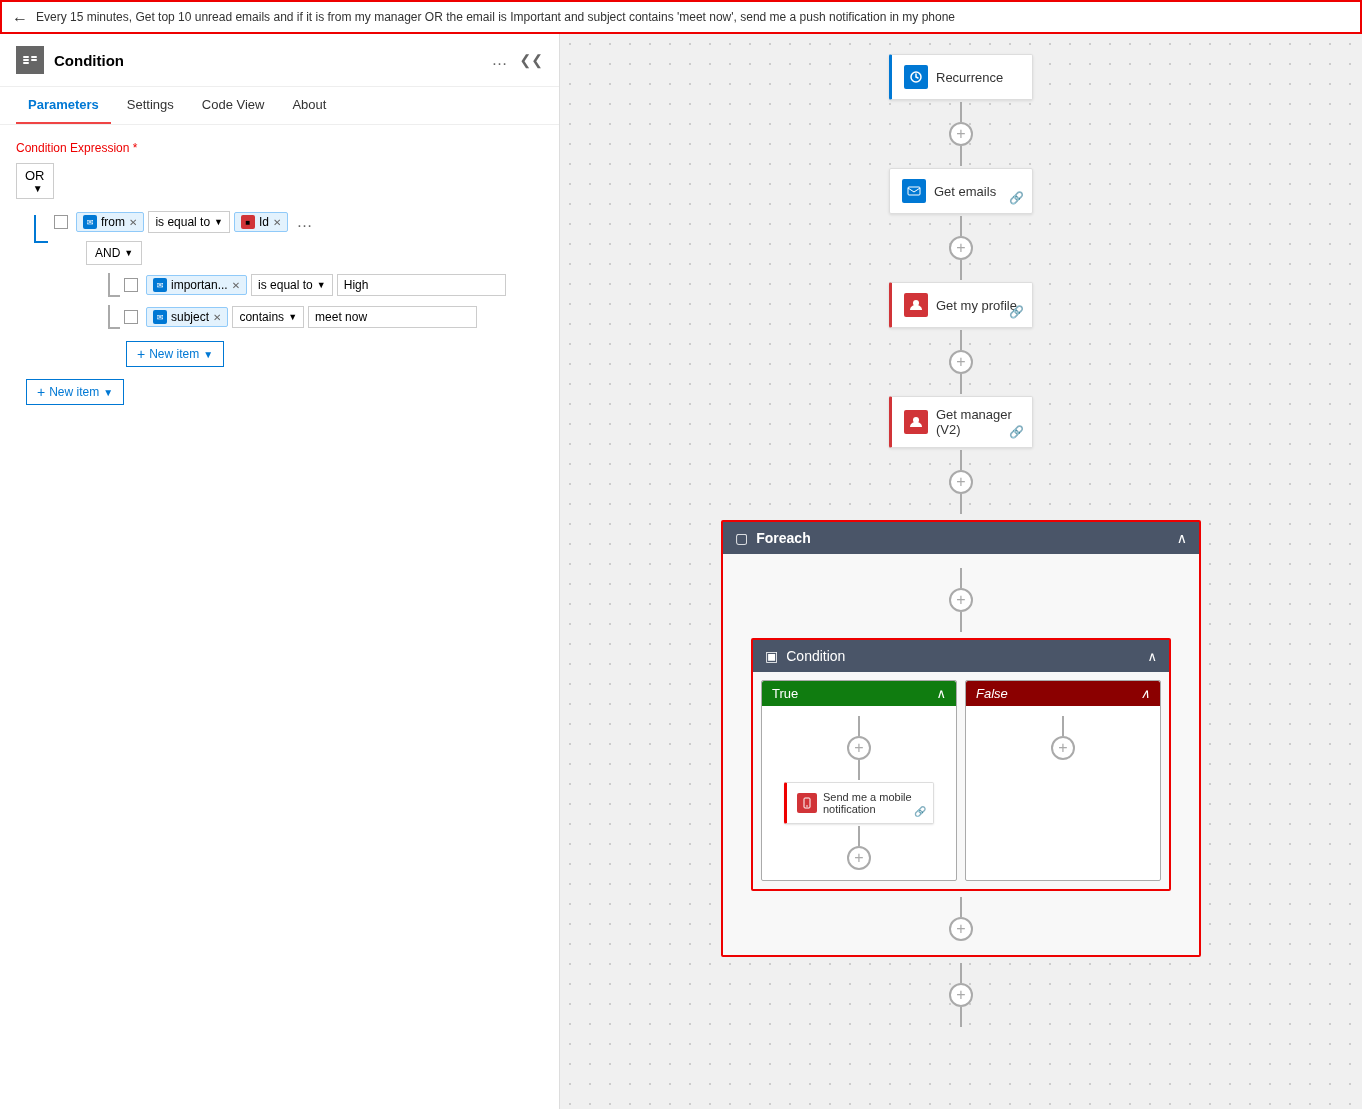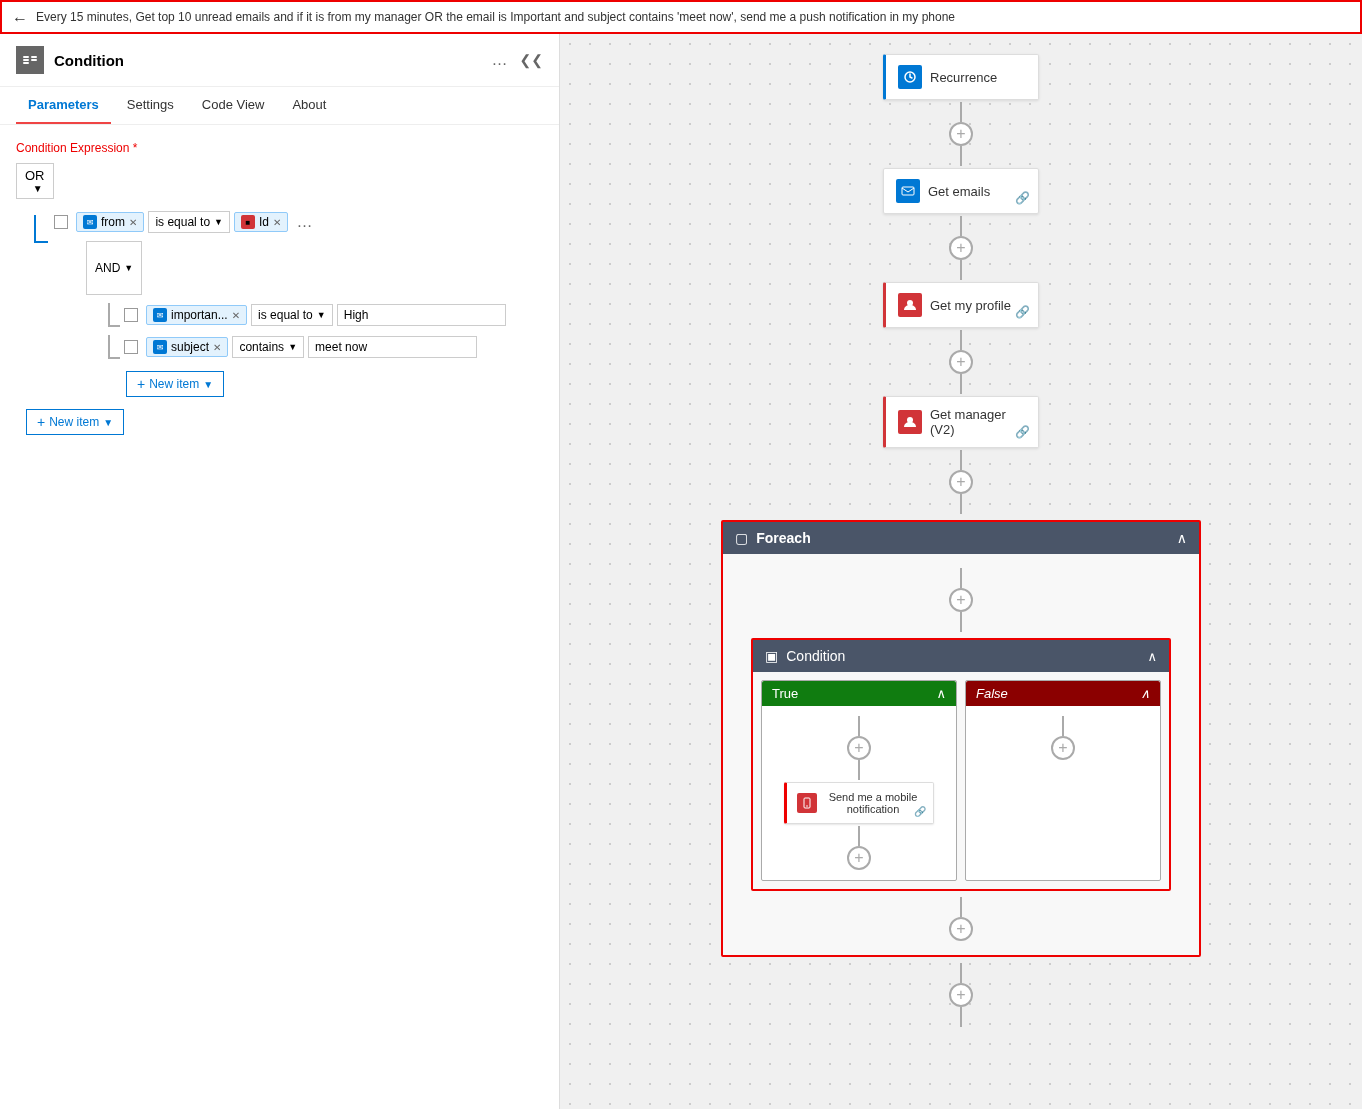--- a/index.html
+++ b/index.html
@@ -72,21 +72,21 @@
     }
     .operator-select .chevron { margin-left: 4px; font-size: 9px; }
     .value-input {
       border: 1px solid #ccc; padding: 3px 6px; font-size: 12px; background: #fff;
       min-width: 60px; margin-right: 4px;
     }
     .ellipsis-btn { cursor: pointer; color: #666; font-size: 16px; margin-left: 4px; }
 
     .and-block { margin-left: 32px; margin-top: 4px; }
     .and-dropdown {
-      display: inline-flex; align-items: center; border: 1px solid #ccc; padding: 19px 8px;
+      display: inline-flex; align-items: center; border: 1px solid #ccc; padding: 4px 8px;
       background: #fff; cursor: pointer; font-size: 12px; margin-bottom: 8px;
     }
     .sub-conditions { margin-left: 20px; }
 
     .new-item-btn {
       display: inline-flex; align-items: center; border: 1px solid #0078d4; color: #0078d4;
       padding: 4px 10px; cursor: pointer; font-size: 12px; background: #fff;
       margin-top: 4px;
     }
     .new-item-btn .plus { margin-right: 4px; font-size: 14px; }
@@ -95,21 +95,21 @@
     
     .right-panel {
       flex: 1; background: #f0f0f0; overflow: auto; position: relative;
       background-image: radial-gradient(#ccc 1px, transparent 1px);
       background-size: 20px 20px;
     }
     .flow-canvas { padding: 20px; display: flex; flex-direction: column; align-items: center; min-height: 1200px; }
 
     .flow-node {
       background: #fff; border: 1px solid #ddd; border-radius: 2px;
-      width: 156px; padding: 10px 12px;
+      width: 144px; padding: 10px 12px;
       display: flex; align-items: center; position: relative; cursor: pointer;
       box-shadow: 0 1px 3px rgba(0,0,0,0.1);
     }
     .flow-node .node-icon {
       width: 24px; height: 24px; margin-right: 8px; border-radius: 2px;
       display: flex; align-items: center; justify-content: center;
       font-size: 12px; color: #fff; flex-shrink: 0;
     }
     .flow-node .node-label { font-size: 13px; color: #333; font-weight: 500; }
     .flow-node .link-icon { position: absolute; right: 8px; bottom: 8px; color: #aaa; font-size: 12px; }
@@ -146,21 +146,21 @@
     .condition-header {
       background: #4a5568; color: #fff; padding: 8px 12px;
       display: flex; align-items: center; justify-content: space-between;
     }
     .condition-header .header-left { display: flex; align-items: center; }
     .condition-header .label { font-size: 14px; font-weight: 500; }
 
     .condition-branches { display: flex; gap: 8px; padding: 8px; }
 
     .branch-true {
-      flex: 1; border: 1px solid #aaa; border-radius: 2px; background: #fff; min-height: 120px; text-align: center;
+      flex: 1; border: 1px solid #aaa; border-radius: 2px; background: #fff; min-height: 120px;
     }
     .branch-false {
       flex: 1; border: 1px solid #aaa; border-radius: 2px; background: #fff; min-height: 120px;
     }
 
     .branch-header-true {
       background: #107c10; color: #fff; padding: 5px 10px;
       display: flex; align-items: center; justify-content: space-between; border-radius: 2px 2px 0 0;
     }
     .branch-header-false {

